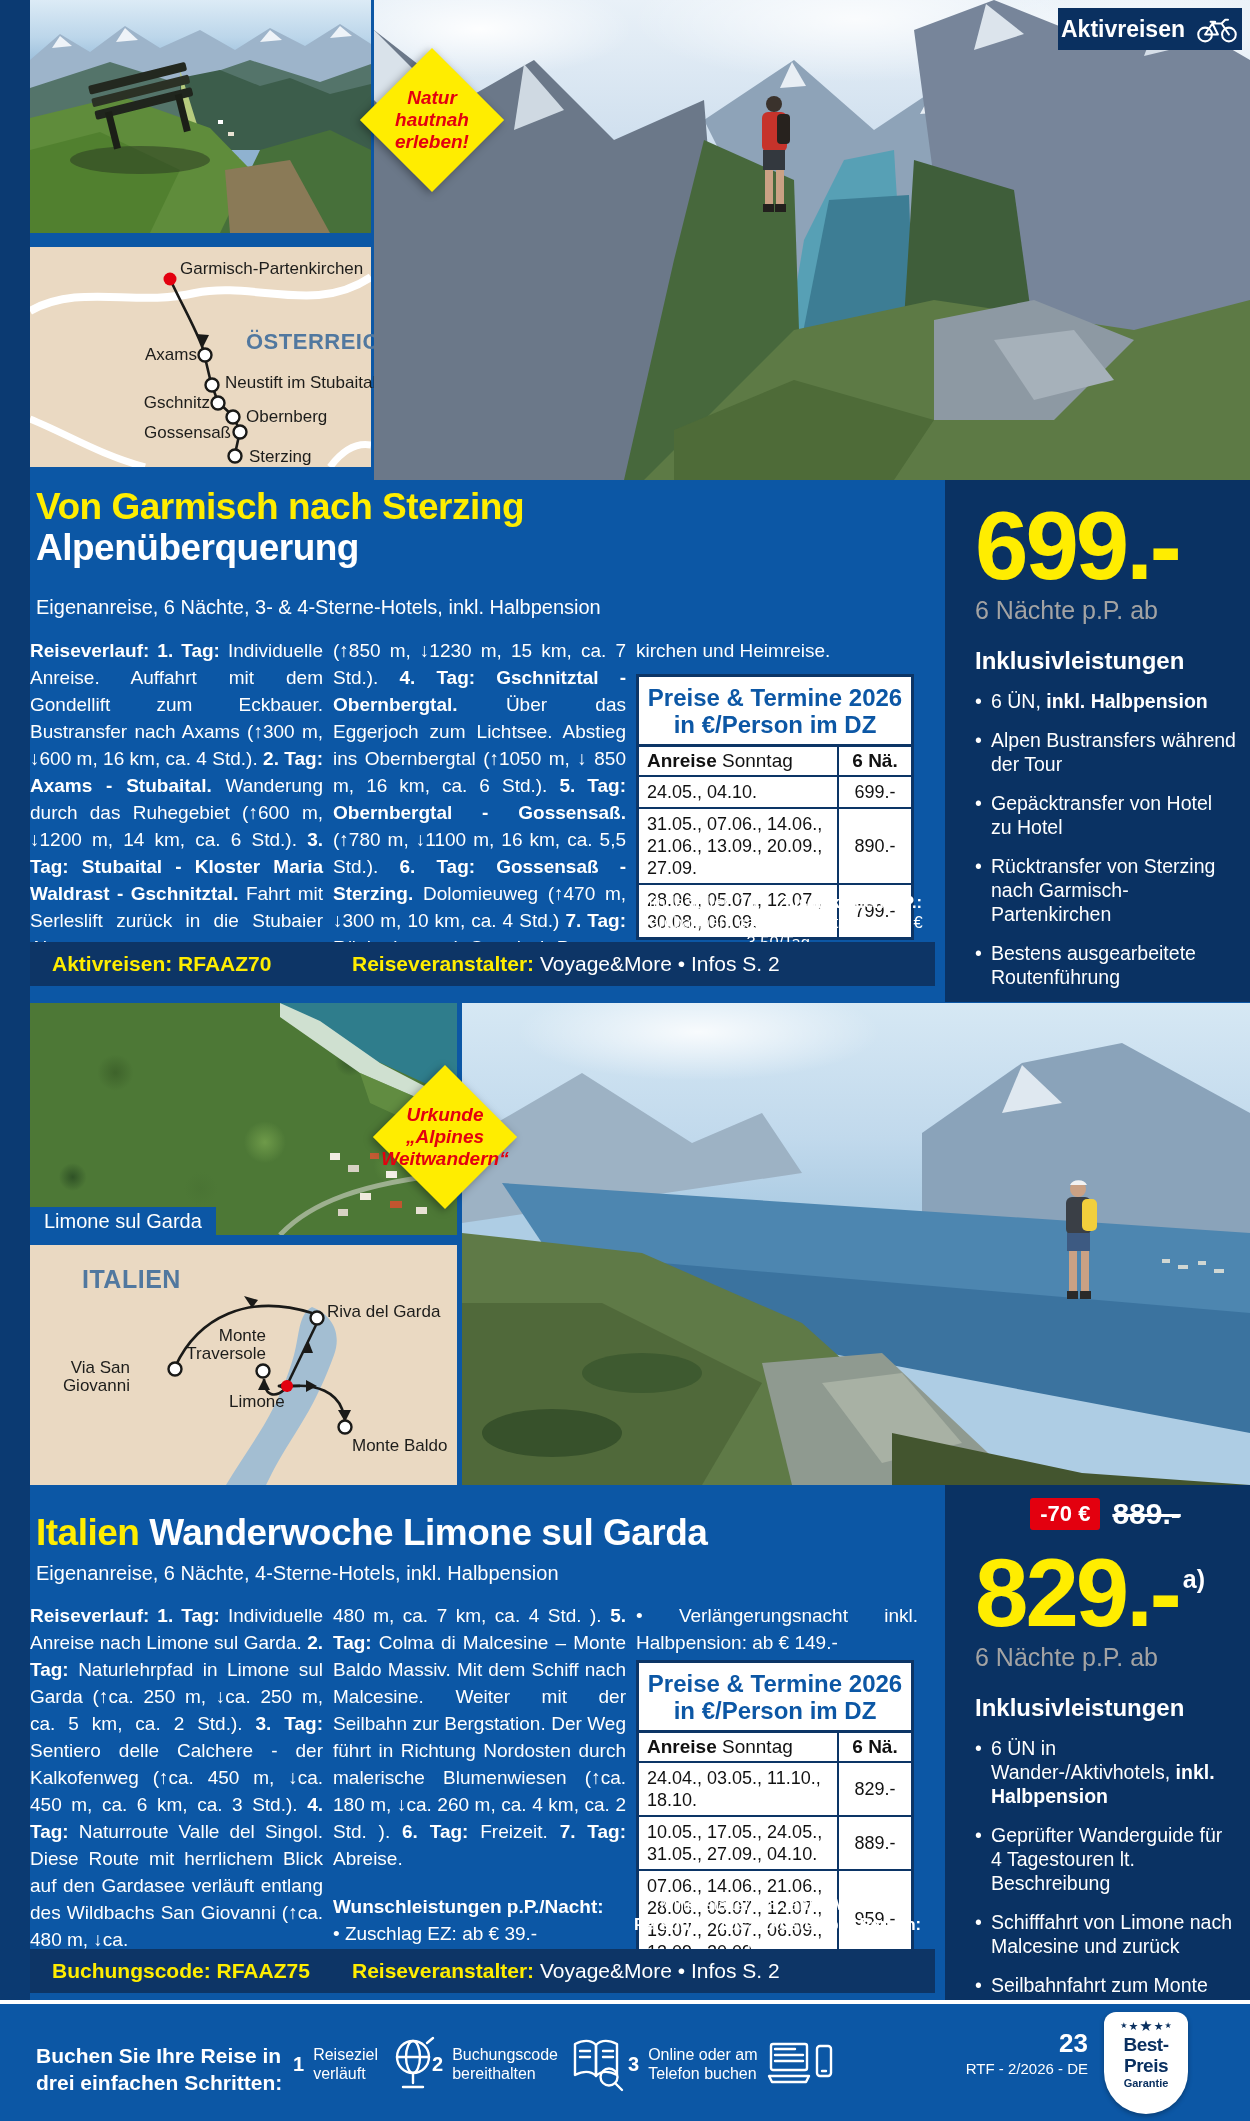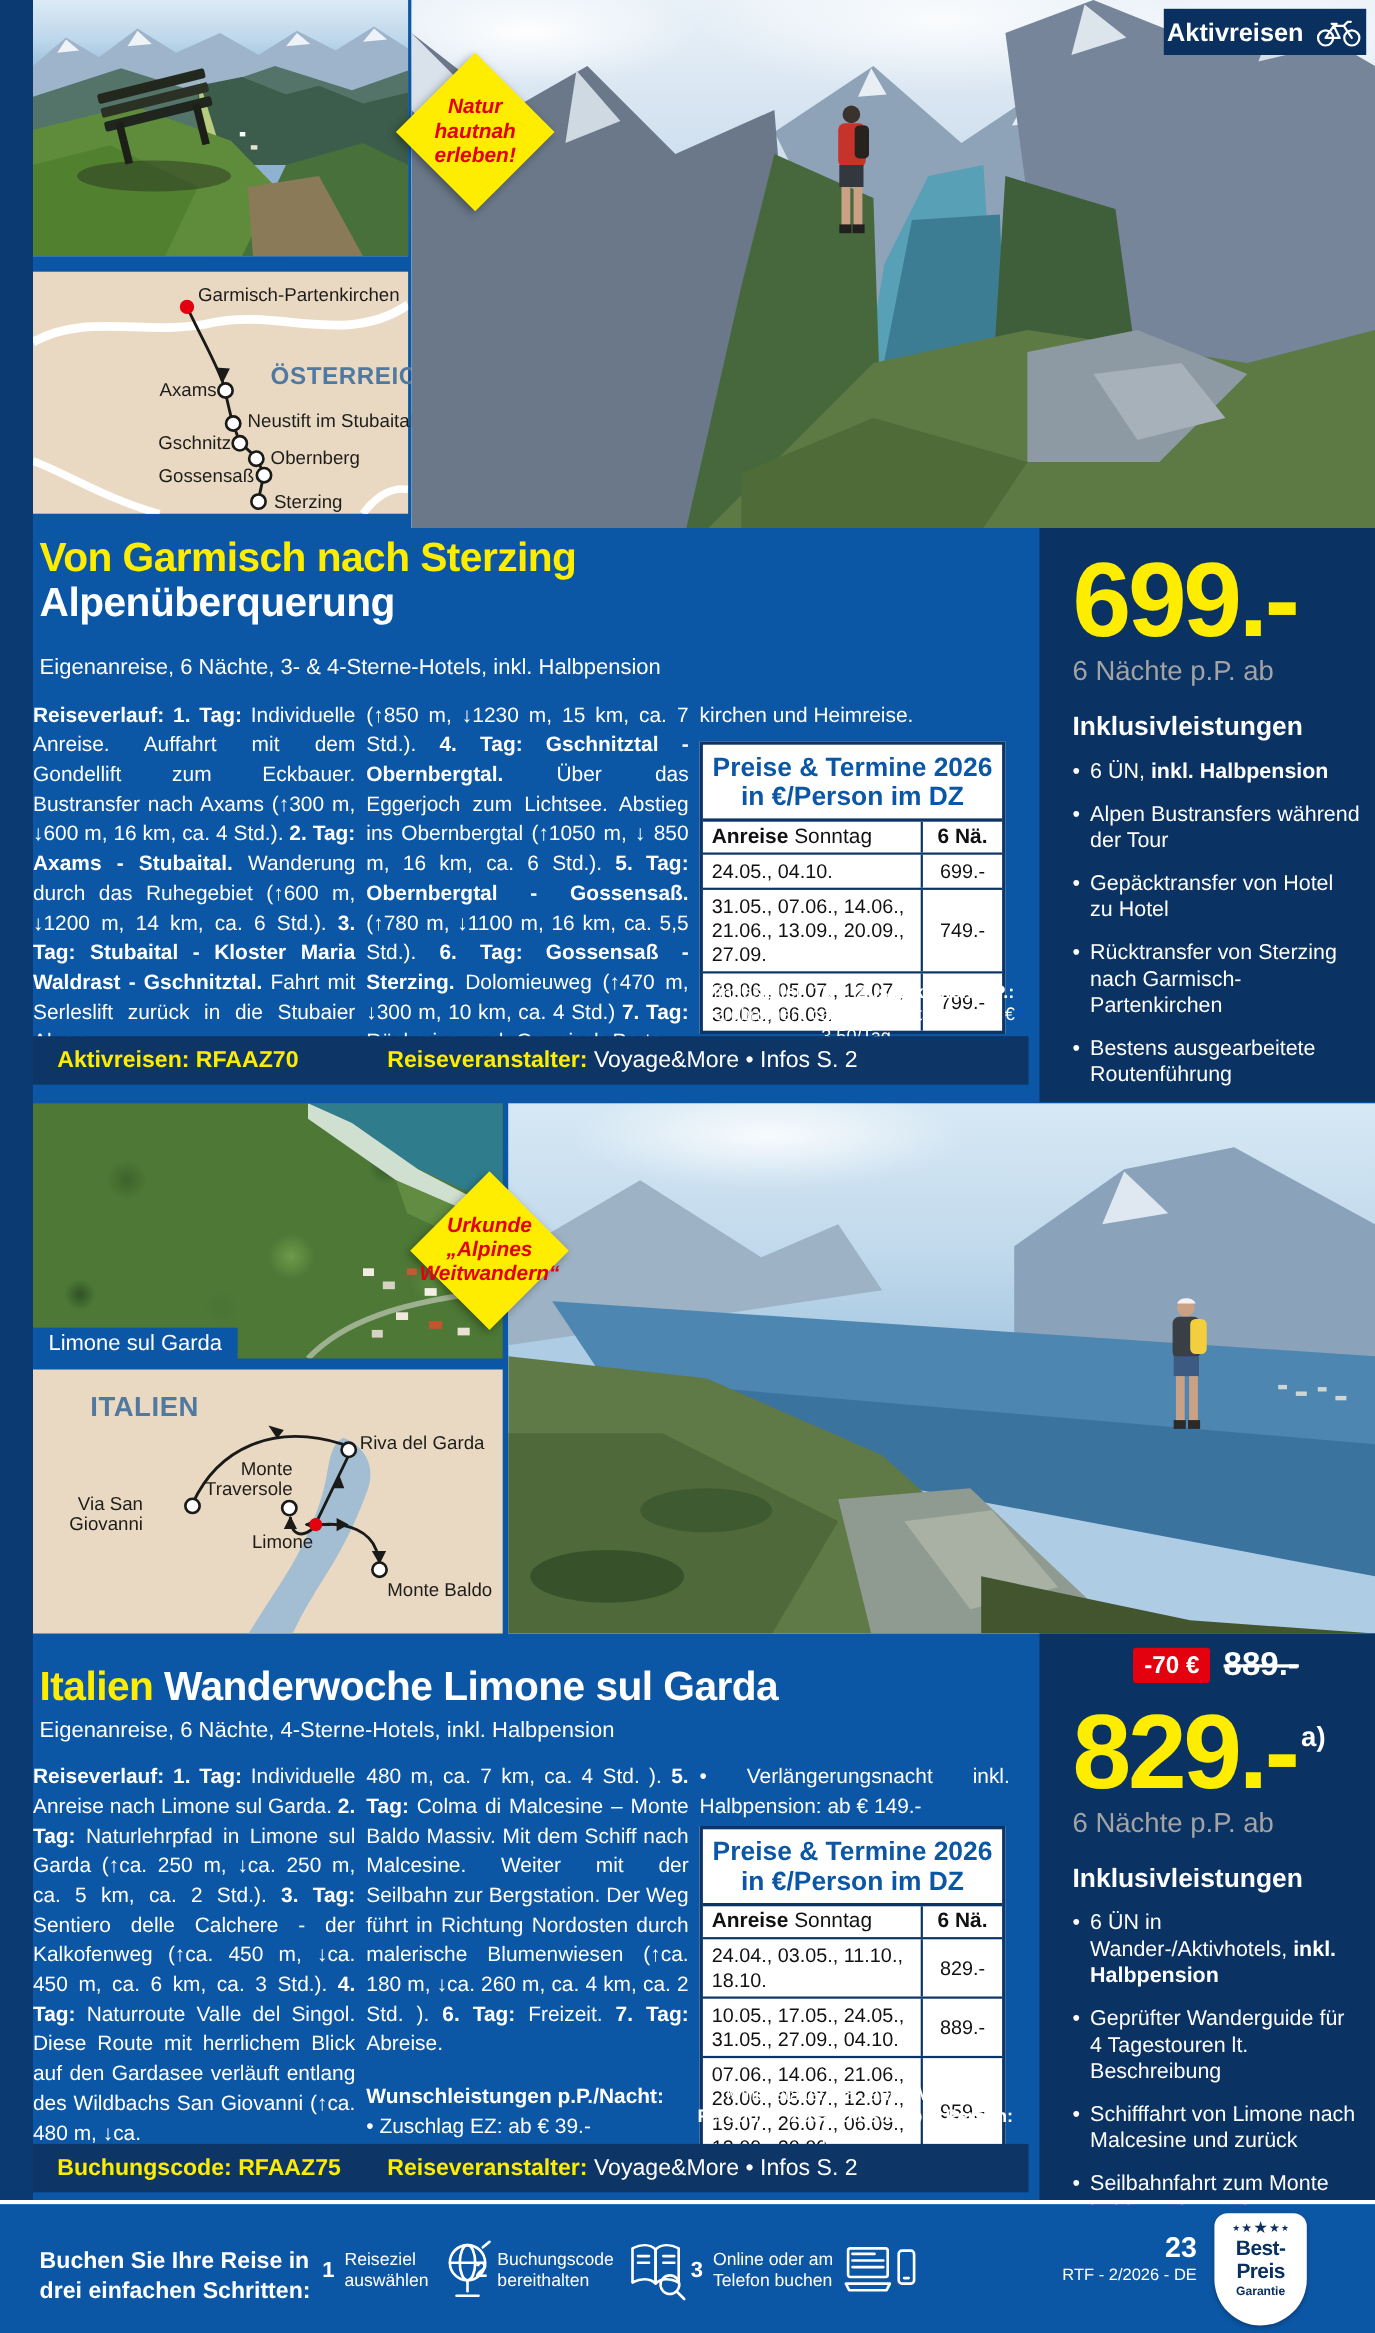--- a/index.html
+++ b/index.html
@@ -260,21 +260,21 @@
     <div class="prow hdr">
       <div class="d"><b>Anreise</b> Sonntag</div>
       <div class="p">6 Nä.</div>
     </div>
     <div class="prow">
       <div class="d">24.05., 04.10.</div>
         <div class="p">699.-</div>
     </div>
     <div class="prow">
       <div class="d">31.05., 07.06., 14.06., 21.06., 13.09., 20.09., 27.09.</div>
-        <div class="p">749.-</div>
+        <div class="p">890.-</div>
     </div>
     <div class="prow">
       <div class="d">28.06., 05.07., 12.07., 30.08., 06.09.</div>
         <div class="p">799.-</div>
     </div>
   </div>
   <div class="tnote" id="note1">Mindestalter: 18 J. <b>Zusatzkosten p.P.:</b> Bergbahnen: ca. € 39.-; Ortstaxe: ca. € 3.50/Tag.</div>
 
   <div class="sidebar" id="side1">
     <div class="price-big">699.-</div>
@@ -456,21 +456,21 @@
   <div class="abs" id="footer">
     <div class="f-intro">
       <div>Buchen Sie Ihre Reise in</div>
         <div>drei einfachen Schritten:</div>
     </div>
 
     <div class="step" id="step1">
       <span class="num">1</span>
       <span class="lbl">
         <div>Reiseziel</div>
-          <div>auswählen</div>
+          <div>verläuft</div>
       </span>
       <svg width="52" height="58" viewBox="0 0 52 58" fill="none" stroke="#fff" stroke-width="2.4" stroke-linecap="round">
         <circle cx="26" cy="22" r="16"></circle>
         <ellipse cx="26" cy="22" rx="7" ry="16"></ellipse>
         <line x1="10" y1="22" x2="42" y2="22"></line>
         <line x1="26" y1="38" x2="26" y2="48"></line>
         <path d="M16,52 h20 M40,8 l6,-5"></path>
       </svg>
     </div>
 

